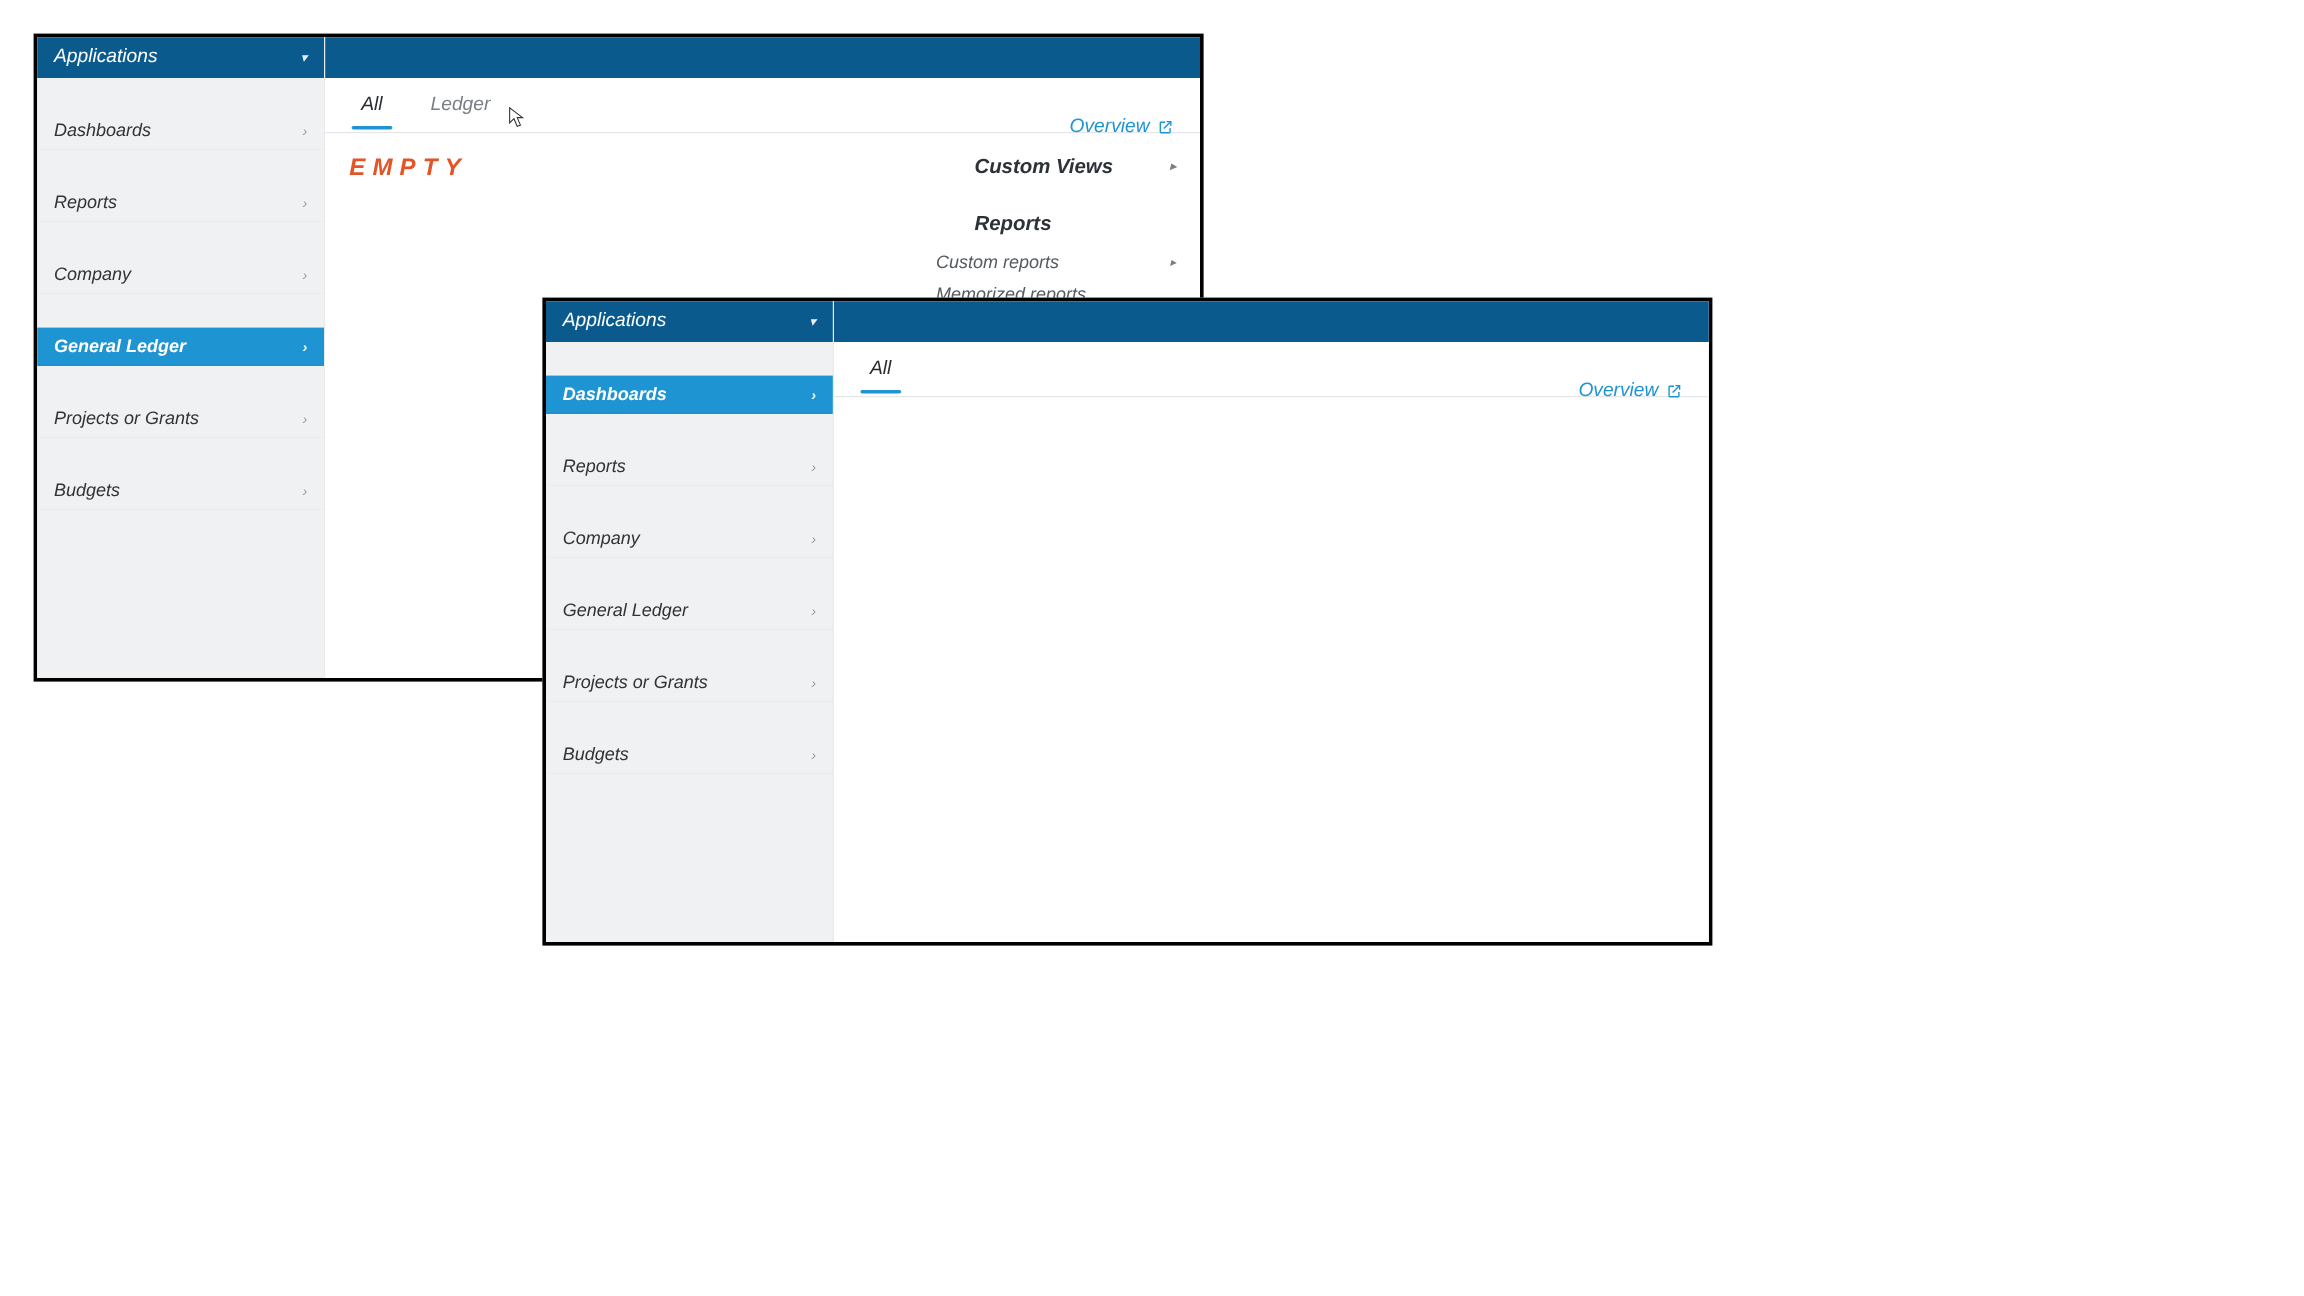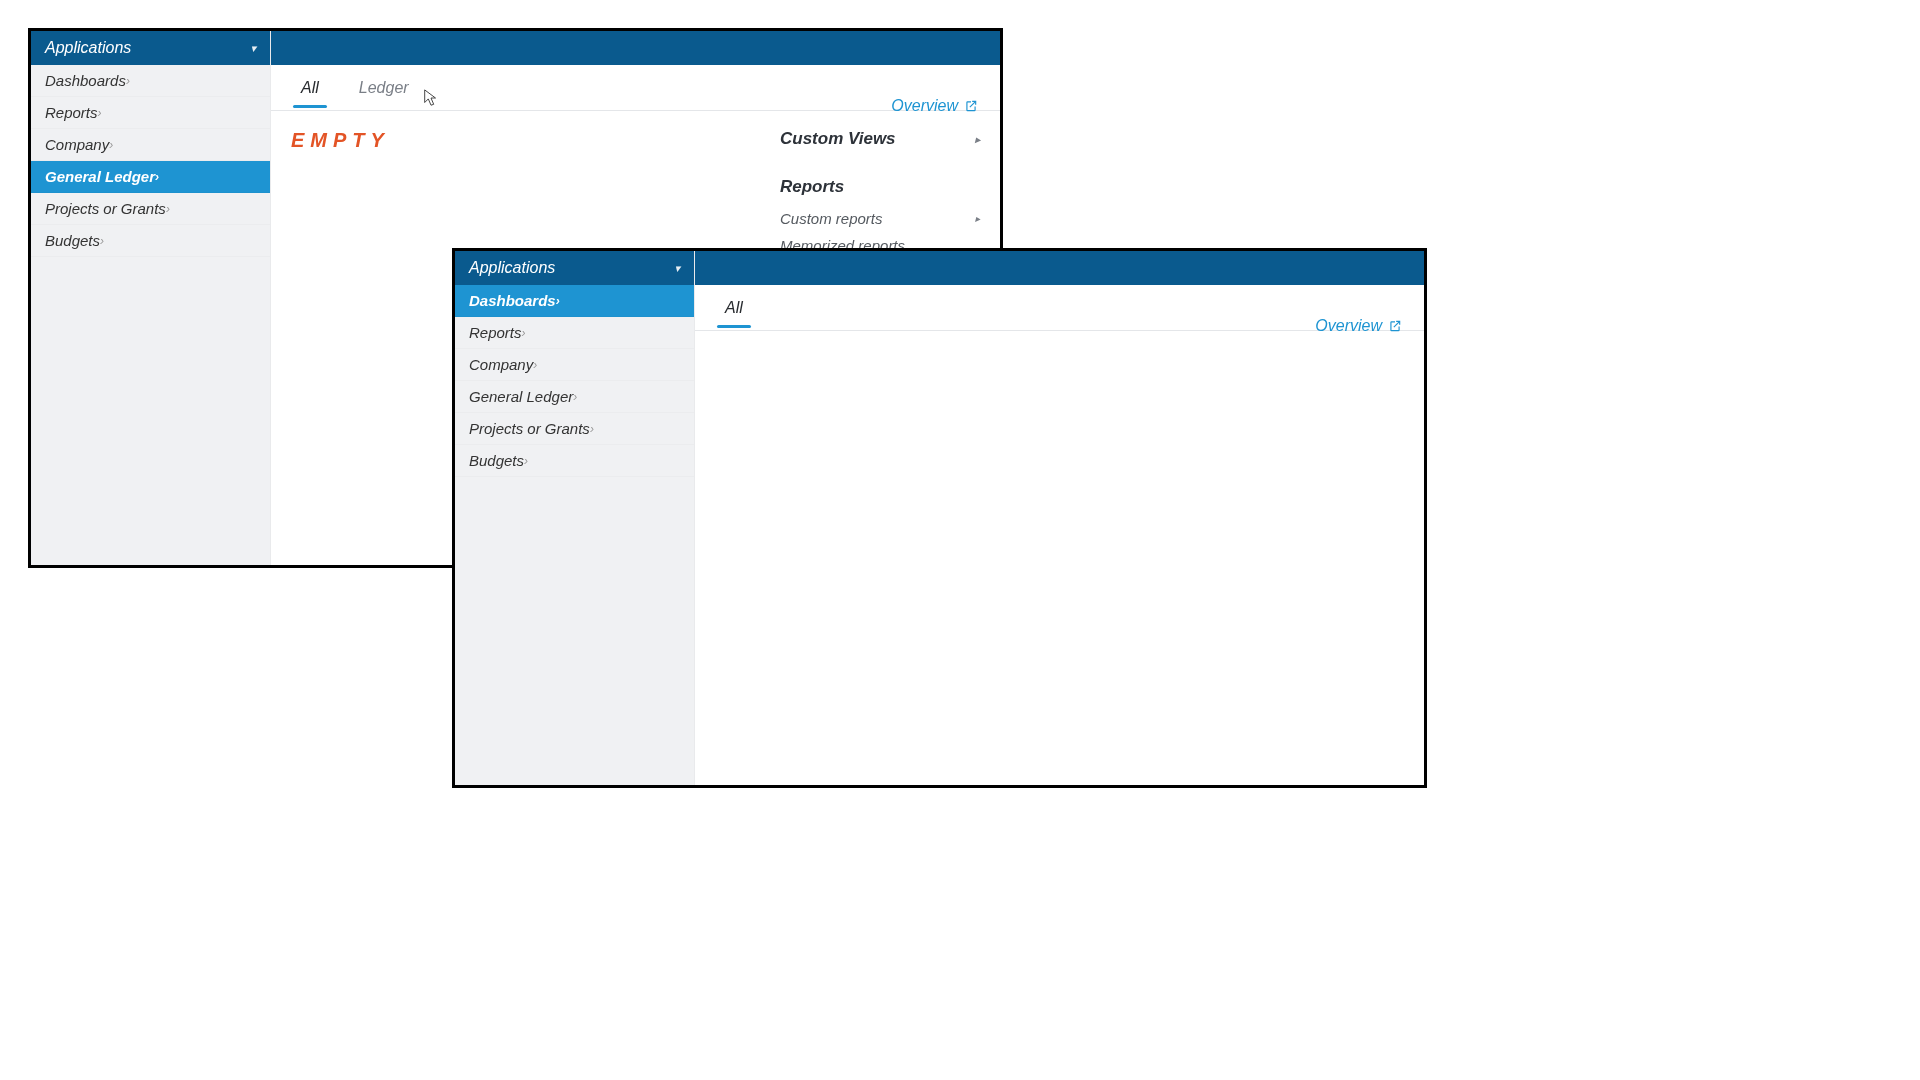--- a/index.html
+++ b/index.html
@@ -54,26 +54,27 @@
   }
 
   .chev-down {
     font-size: 11px;
     opacity: .9;
   }
 
   .side-item {
     display: flex;
     align-items: center;
-    justify-content: flex-start;
+    justify-content: space-between;
     padding: 7px 14px;
     font-size: 15px;
     color: #333;
     cursor: pointer;
     border-bottom: 1px solid rgba(0,0,0,0.02);
+    margin-top: 28px;
   }
   .side-item .chev {
     color: #999;
     font-size: 12px;
   }
   .side-item.active {
     background: #1e94d2;
     color: #fff;
     font-weight: 600;
   }
@@ -153,20 +154,21 @@
     width: 220px;
     padding-right: 20px;
   }
   .rc-row {
     display: flex;
     justify-content: space-between;
     align-items: center;
     padding: 8px 0;
     font-size: 16px;
     color: #2d3239;
+    margin-left: 32px;
   }
   .rc-row.header { font-weight: 600; font-size: 17px; }
   .rc-sub {
     display: flex;
     justify-content: space-between;
     align-items: center;
     padding: 5px 0;
     font-size: 15px;
     color: #555a60;
     gap: 43px;

